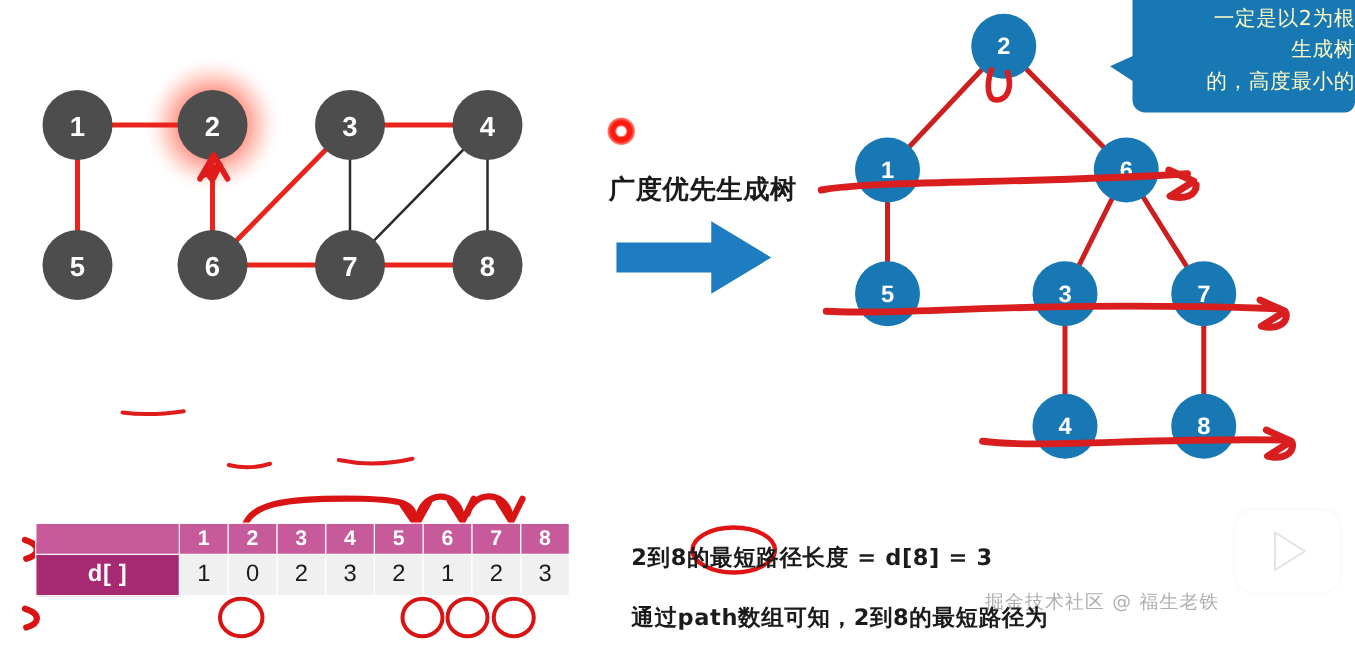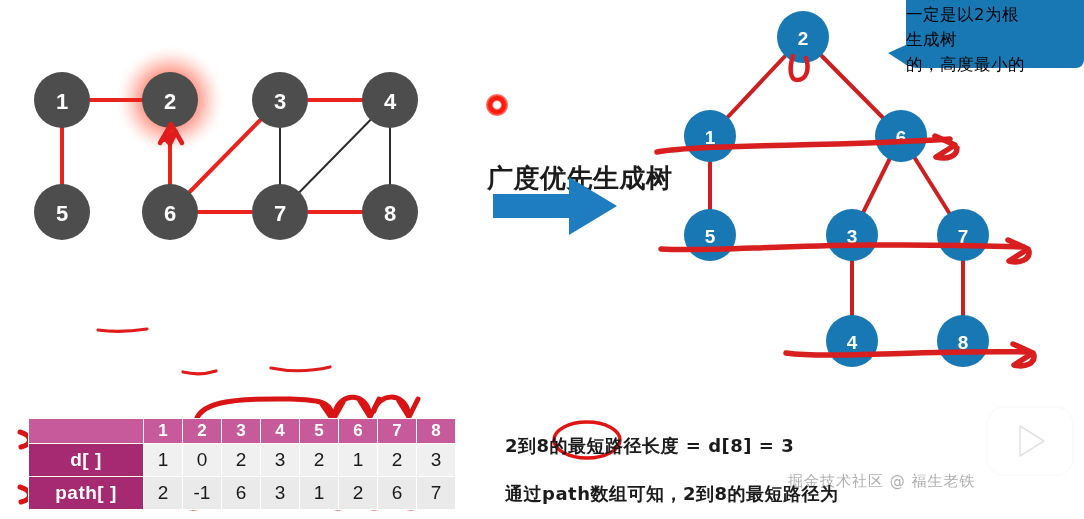--- a/index.html
+++ b/index.html
@@ -50,48 +50,47 @@
   #desc-block {
     left: 36px;
     top: 308px;
     font-size: 20.5px;
     line-height: 35px;
   }
 
   #label-bfs-tree {
     left: 487px;
     top: 137px;
-    font-size: 26px;
-    margin-top: 24px;
+    font-size: 21px;
   }
 
   #bottom-line-1 {
     left: 505px;
     top: 434px;
     font-size: 18px;
   }
   #bottom-line-2 {
     left: 505px;
     top: 482px;
     font-size: 18px;
   }
 
   
   #callout {
     left: 906px;
     top: 0px;
     width: 178px;
-    height: 68px;
+    height: 90px;
     background: #1878b4;
     border-radius: 0 0 8px 10px;
-    color: #000000;
+    color: #fef9c3;
     font-family: "DejaVu Sans", "Liberation Sans", sans-serif;
     font-size: 16.5px;
     line-height: 25px;
-    text-align: left;
+    text-align: right;
     padding-top: 2px;
     box-sizing: border-box;
     letter-spacing: 0.5px;
   }
   #callout-tail {
     left: 888px;
     top: 44px;
     width: 0; height: 0;
     border-top: 9px solid transparent;
     border-bottom: 13px solid transparent;
@@ -349,31 +348,20 @@
       <td class="rowhead">d[ ]</td>
       <td class="cell">1</td>
       <td class="cell">0</td>
       <td class="cell">2</td>
       <td class="cell">3</td>
       <td class="cell">2</td>
       <td class="cell">1</td>
       <td class="cell">2</td>
       <td class="cell">3</td>
     </tr>
-    <tr class="row-path">
-      <td class="rowhead">path[ ]</td>
-      <td class="cell">2</td>
-      <td class="cell">-1</td>
-      <td class="cell">6</td>
-      <td class="cell">3</td>
-      <td class="cell">1</td>
-      <td class="cell">2</td>
-      <td class="cell">6</td>
-      <td class="cell">7</td>
-    </tr>
   </tbody>
     </table>
 
   <div class="abs cn-text" id="bottom-line-1">2到8的最短路径长度 = d[8] = 3</div>
   <div class="abs cn-text" id="bottom-line-2">通过path数组可知，2到8的最短路径为</div>
 
   <div class="abs" id="wm-text">掘金技术社区 @ 福生老铁</div>
 
   <div class="abs" id="wm-play">
     <svg width="84" height="66" viewBox="0 0 84 66" xmlns="http://www.w3.org/2000/svg">

